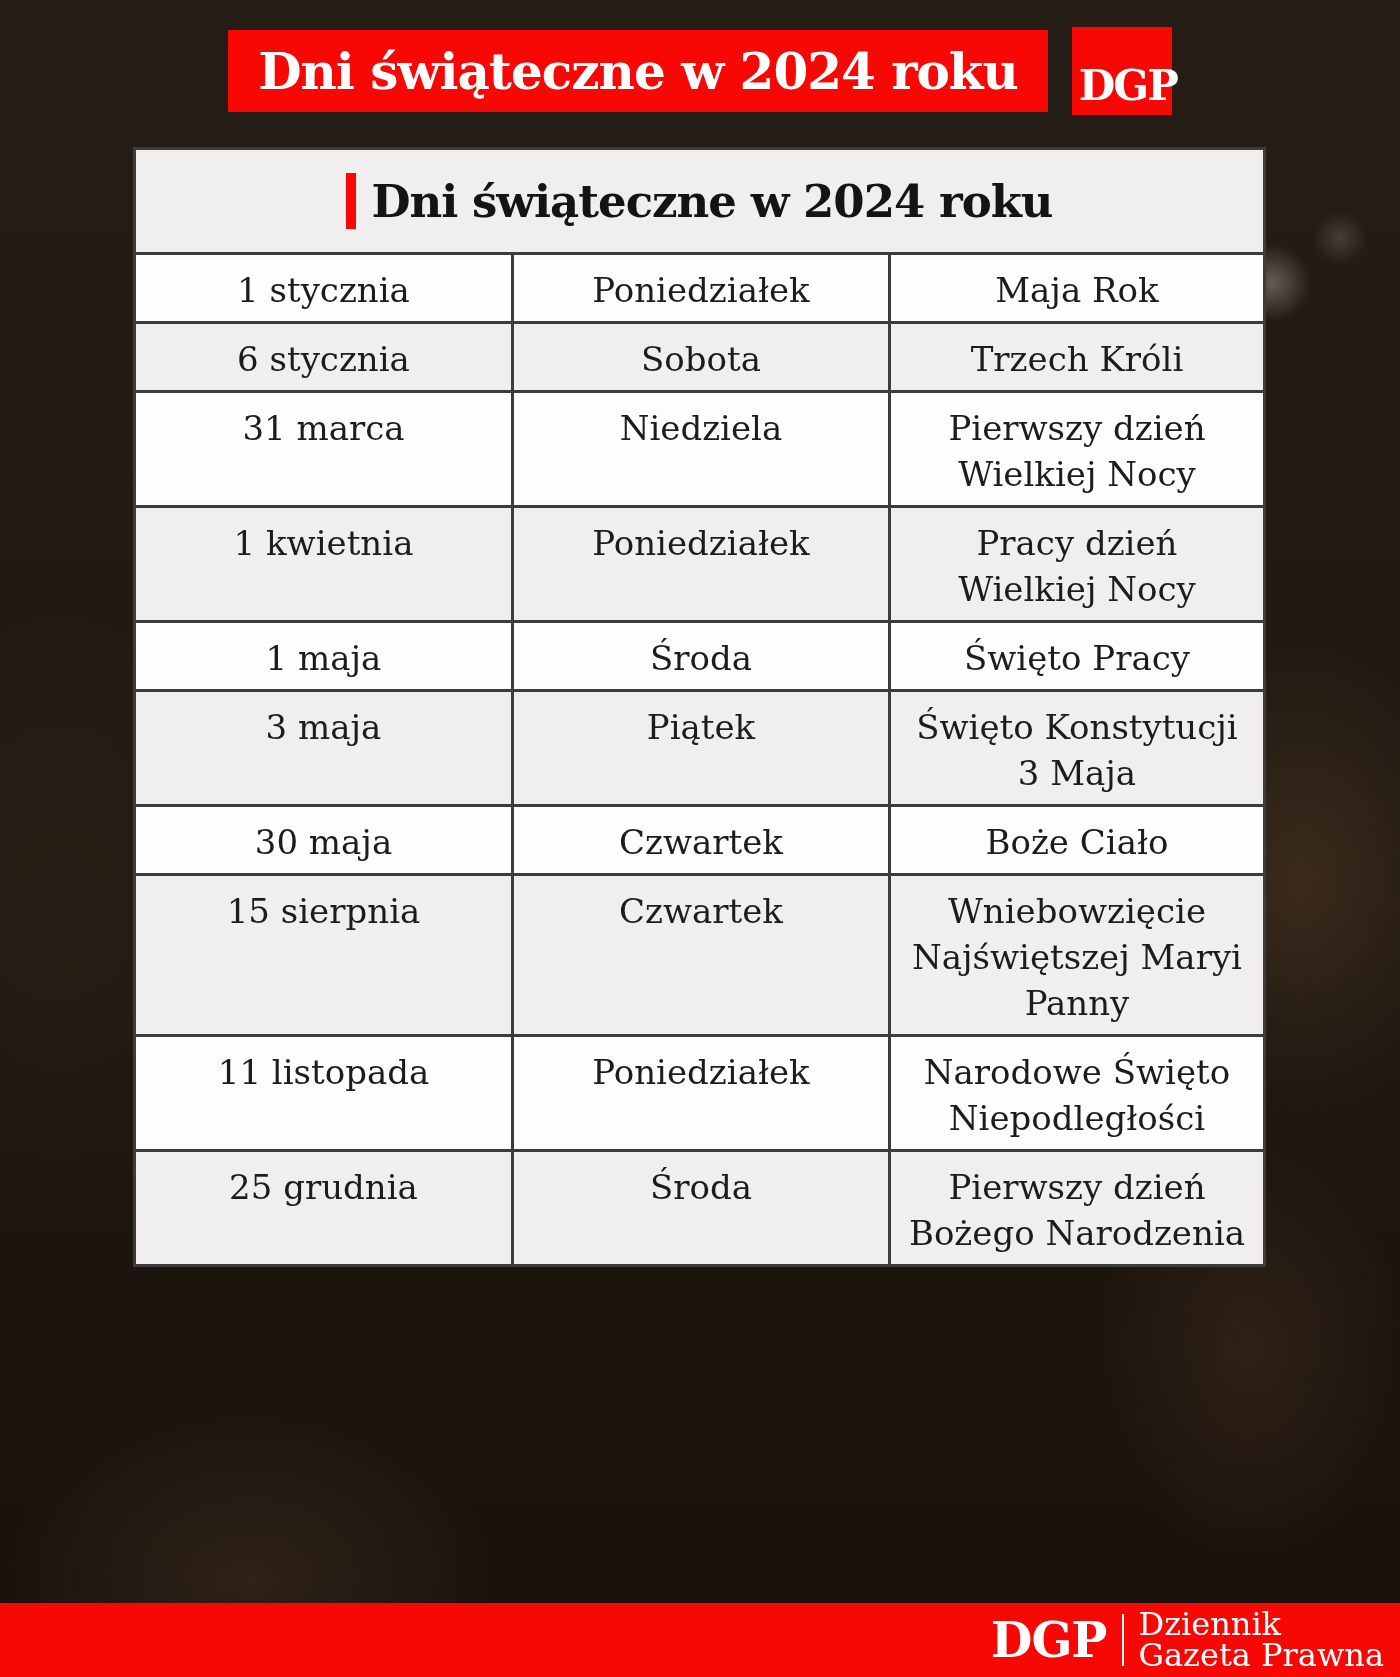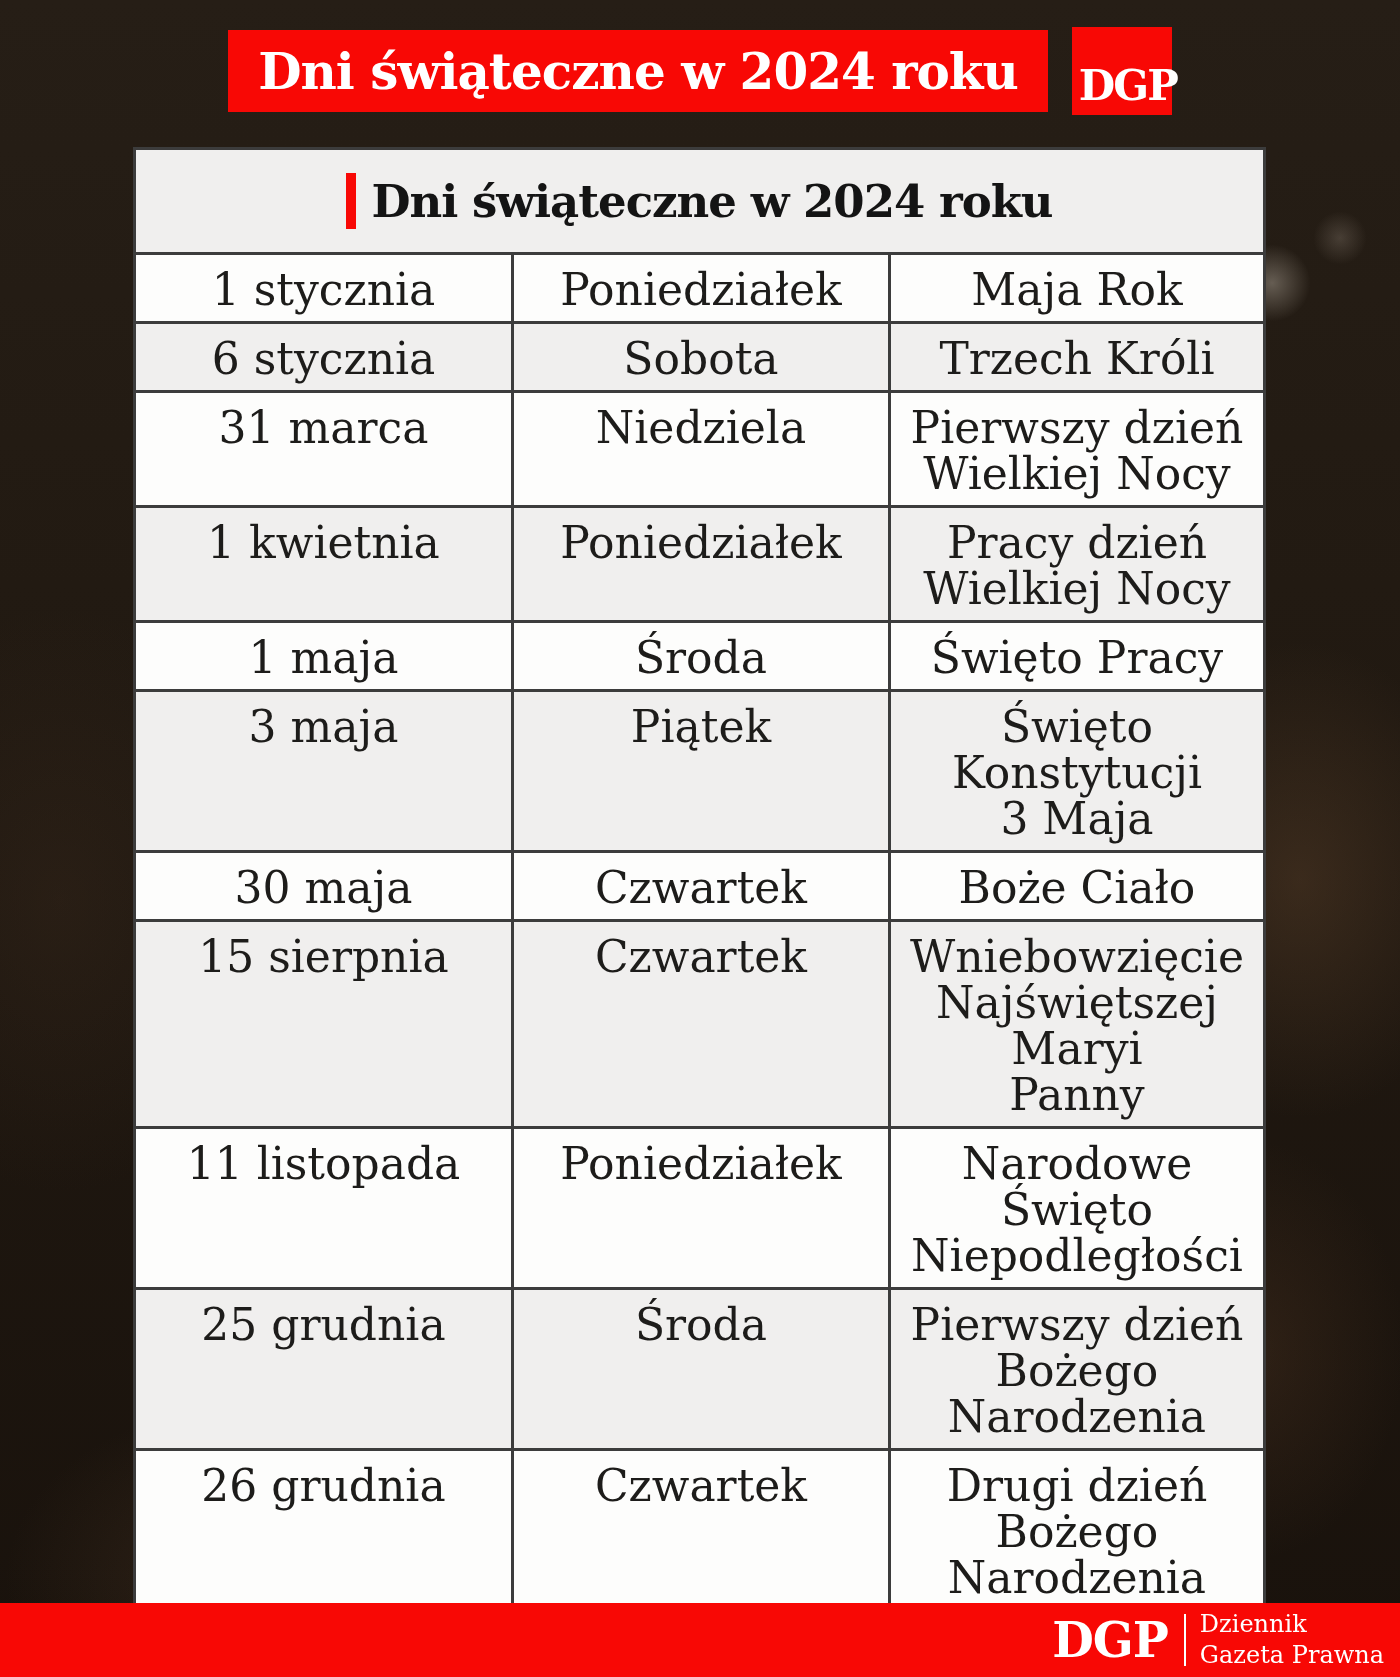--- a/index.html
+++ b/index.html
@@ -39,32 +39,32 @@
     font-size:42px;font-weight:bold;letter-spacing:-2px;line-height:1;
   }
   .table-wrap{position:absolute;left:133px;top:147px;width:1133px;}
   table{width:100%;border-collapse:collapse;background:var(--row-light);}
   td{border:3px solid var(--border);}
   thead td{background:var(--row-alt);height:105px;}
   .title-inner{display:flex;align-items:center;justify-content:center;gap:15px;}
   .accent-bar{width:10px;height:56px;background:var(--red);flex:0 0 auto;}
   .table-title{font-size:45px;font-weight:bold;color:#141414;letter-spacing:-1px;}
   tbody td{
-    font-size:44px;color:var(--ink);text-align:center;vertical-align:top;
+    font-size:34px;color:var(--ink);text-align:center;vertical-align:top;
     padding:12px 10px 8px;line-height:46px;white-space:pre-line;
   }
   tbody tr:nth-child(even) td{background:var(--row-alt);}
   .footer-band{
     position:absolute;left:0;bottom:0;width:100%;height:74px;background:var(--red);
     display:flex;align-items:center;justify-content:flex-end;
     padding-right:16px;color:#ffffff;
   }
   .footer-dgp{font-size:48px;font-weight:bold;letter-spacing:-1px;line-height:1;}
   .footer-divider{width:2px;height:52px;background:#ffffff;margin:0 14px 0 16px;flex:0 0 auto;}
-  .footer-pub{font-size:24px;line-height:31px;}
+  .footer-pub{font-size:32px;line-height:31px;}
 </style>
 </head>
 <body>
 
 <div class="banner-row">
   <div class="banner-pill">Dni świąteczne w 2024 roku</div>
   <div class="dgp-square">DGP</div>
 </div>
 
 <div class="table-wrap">
@@ -147,26 +147,20 @@
 Niepodległości</td>
   </tr>
 
   <tr>
     <td>25 grudnia</td>
     <td>Środa</td>
     <td>Pierwszy dzień
 Bożego Narodzenia</td>
   </tr>
 
-  <tr>
-    <td>26 grudnia</td>
-    <td>Czwartek</td>
-    <td>Drugi dzień Bożego
-Narodzenia</td>
-  </tr>
 </tbody>
   </table>
 </div>
 
 <div class="footer-band">
   <span class="footer-dgp">DGP</span>
   <span class="footer-divider"></span>
   <span class="footer-pub">
     <span>Dziennik</span><br>
     <span>Gazeta Prawna</span>

